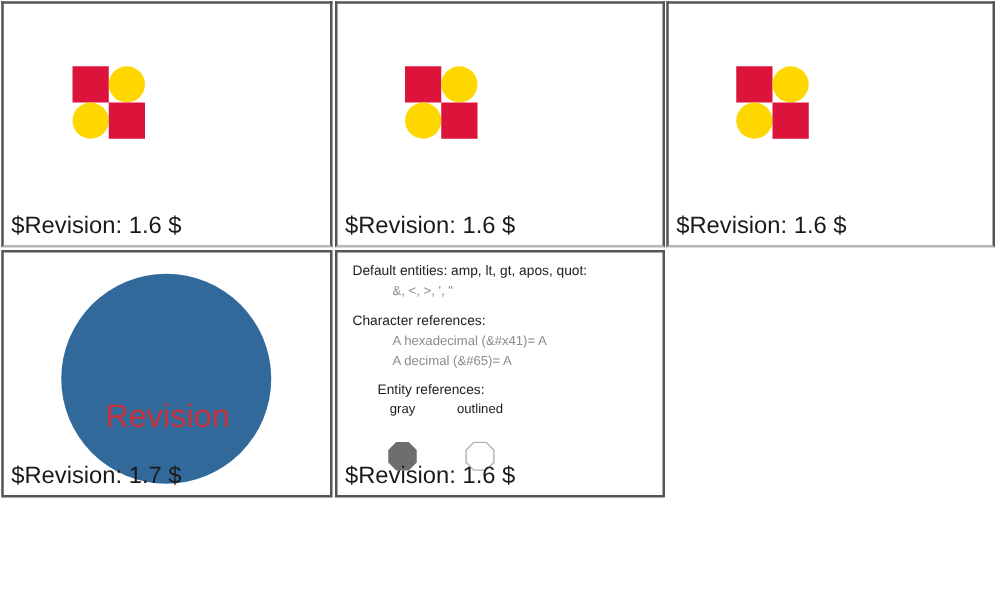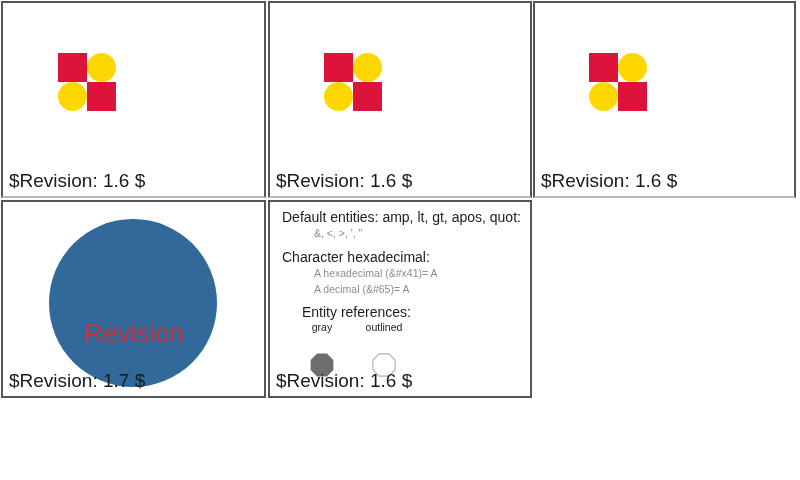--- a/index.html
+++ b/index.html
@@ -100,21 +100,21 @@
   }
 
   
   .doc {
     position: absolute;
     left: 12px;
     top: 8px;
     right: 6px;
   }
   .doc .h {
-    font-size: 14px;
+    font-size: 11px;
     color: #1c1c1c;
     font-family: "Liberation Sans", sans-serif;
     margin: 0 0 2px 0;
     line-height: 14px;
   }
   .doc .sub {
     font-size: 10.5px;
     color: #8c8c8c;
     font-family: "Liberation Sans", sans-serif;
     margin: 0 0 1px 0;
@@ -199,21 +199,21 @@
   </div>
 
   <div class="panel row2" id="panel-5">
     <div class="doc">
 
       <p class="h" style="color: rgb(28, 28, 28);">Default entities: amp, lt, gt, apos, quot:</p>
       <p class="sub" style="color: rgb(140, 140, 140);">&amp;, &lt;, &gt;, ', "</p>
 
       <div class="spacer"></div>
 
-      <p class="h" style="color: rgb(28, 28, 28);">Character hexadecimal:</p>
+      <p class="h" style="color: rgb(28, 28, 28);">Character references:</p>
       <p class="sub" style="color: rgb(140, 140, 140);">A hexadecimal (&amp;#x41)= A</p>
       <p class="sub" style="color: rgb(140, 140, 140);">A decimal (&amp;#65)= A</p>
 
       <div class="spacer-sm"></div>
 
       <p class="h" style="color: rgb(28, 28, 28); padding-left: 20px;">Entity references:</p>
 
       <div class="glyph-row">
 
         <div class="glyph-item" style="left:8px;">

